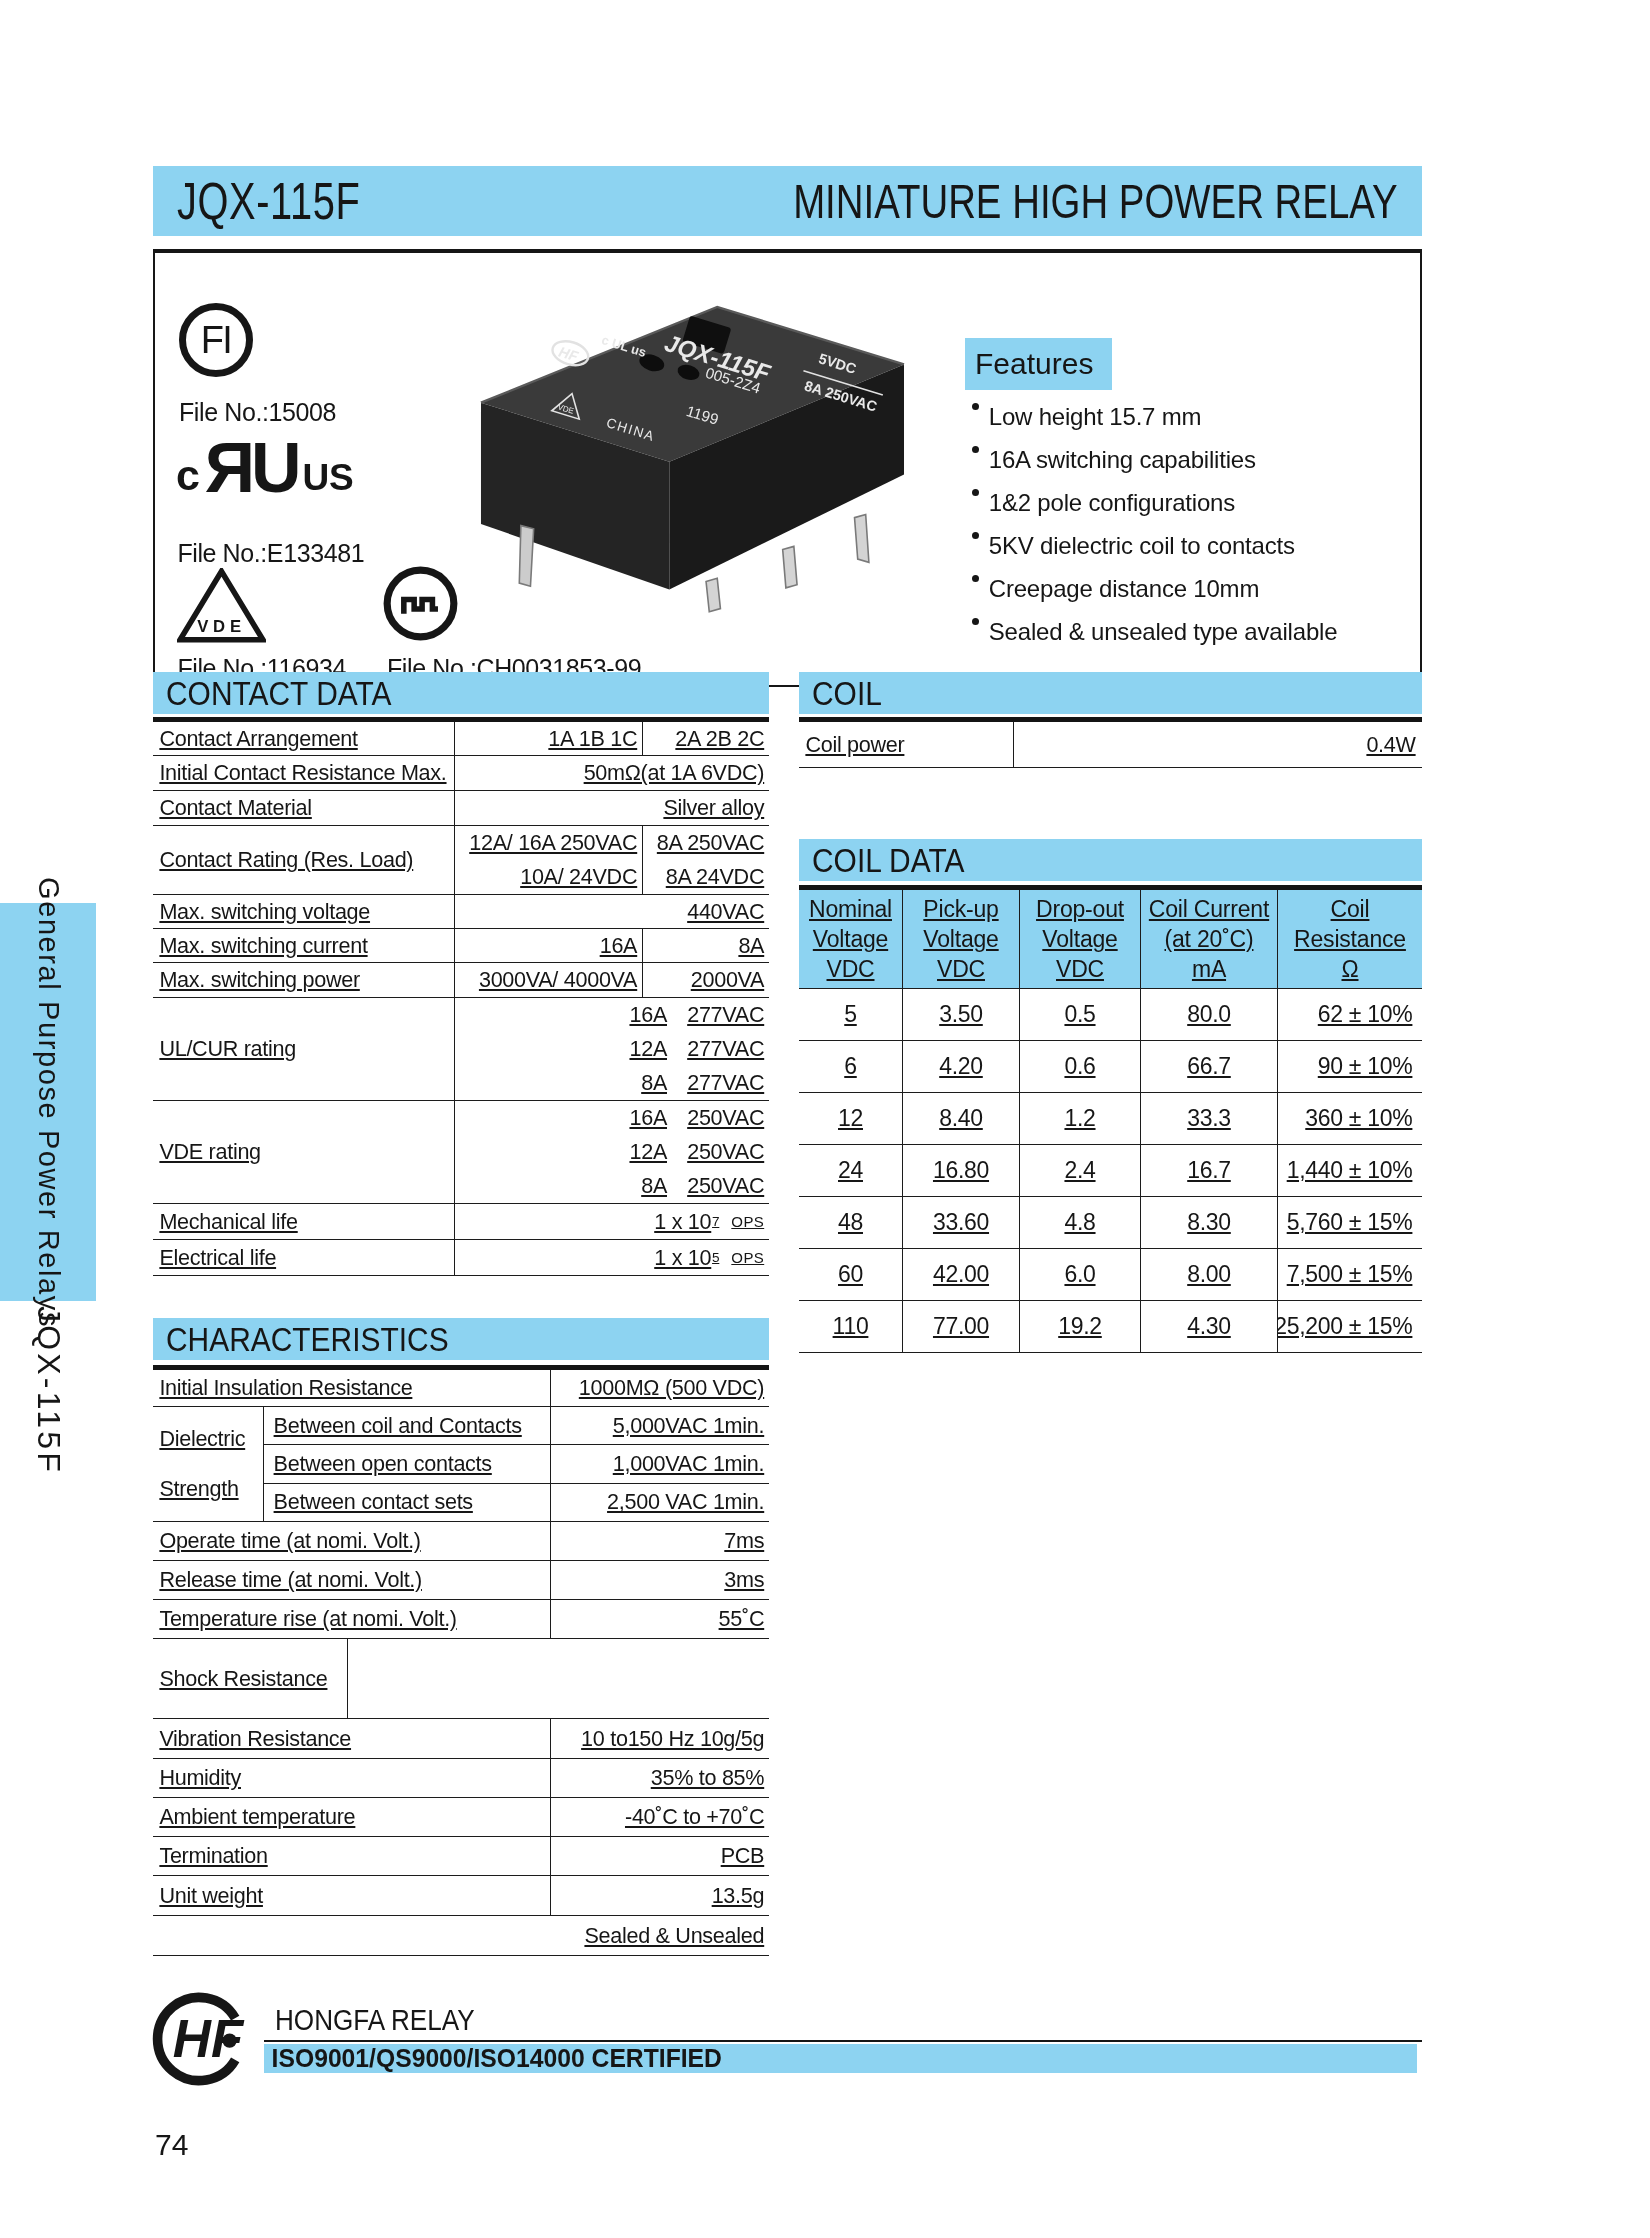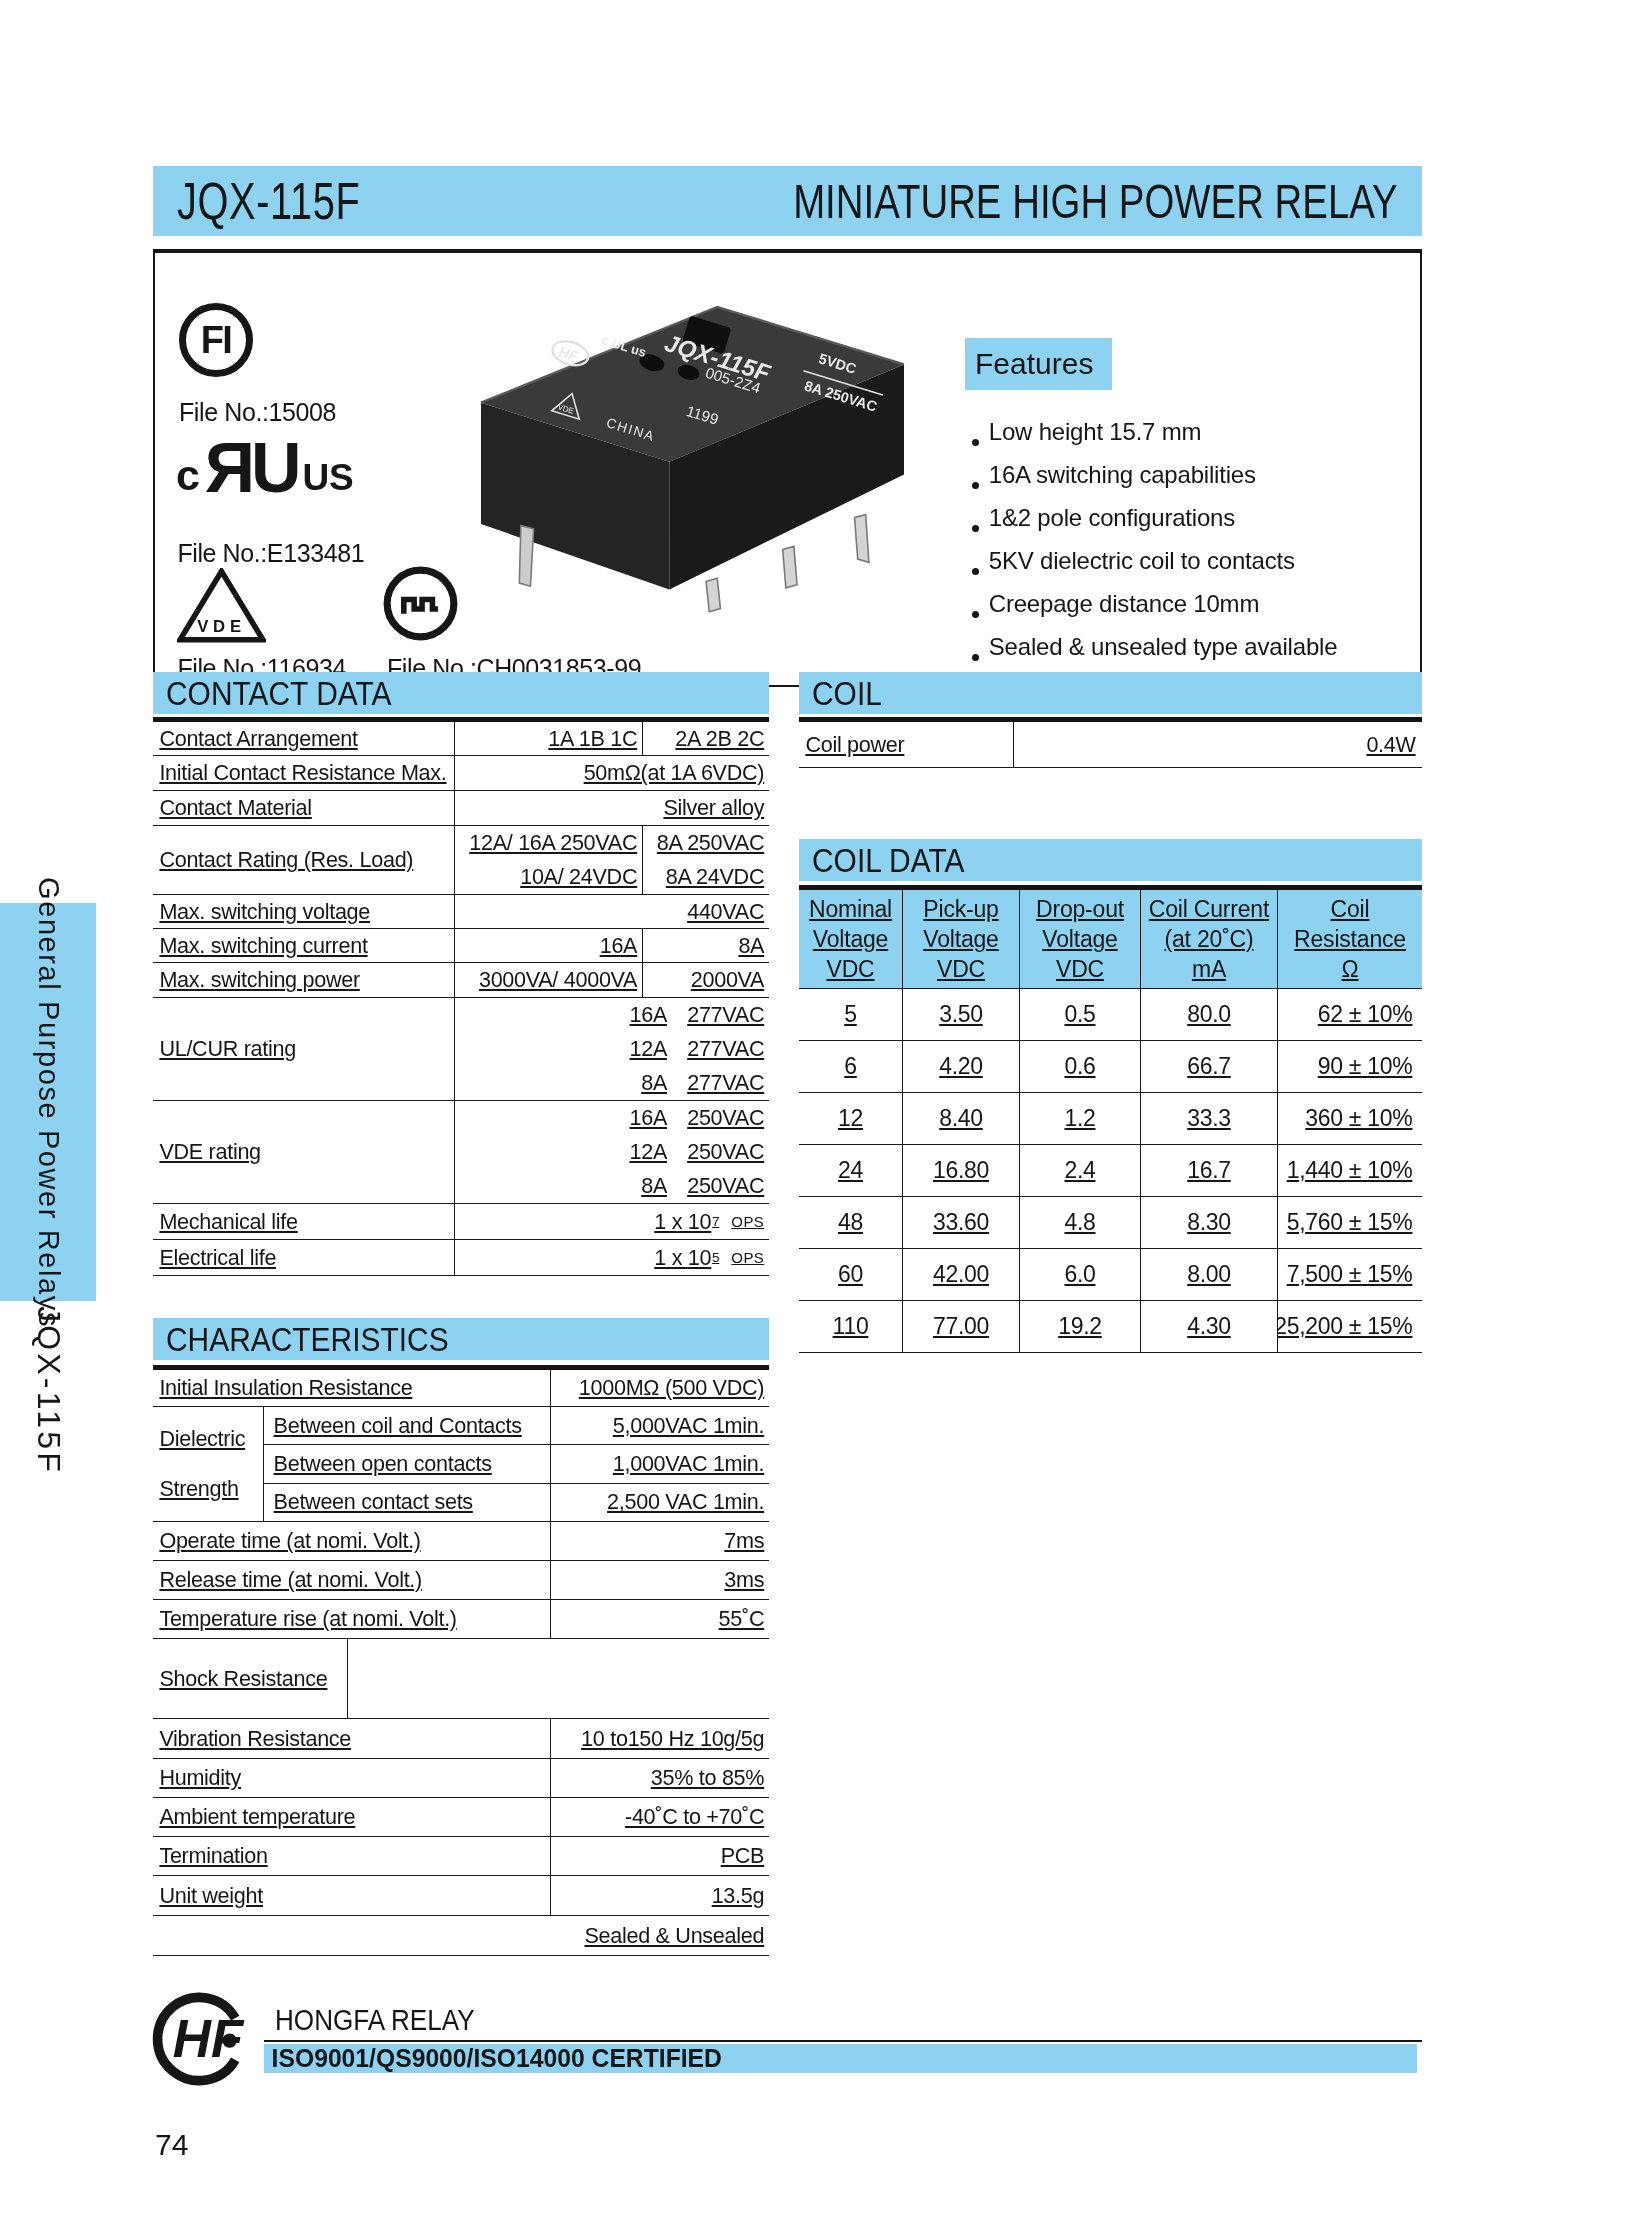--- a/index.html
+++ b/index.html
@@ -11,30 +11,30 @@
   
   .title-bar{left:153px;top:166px;width:1269px;height:70px;display:flex;
              align-items:center;justify-content:space-between;padding:0 24px;}
   .title-model{font-size:51px;letter-spacing:0.8px;transform:scaleX(.78);transform-origin:left center;white-space:nowrap;}
   .title-name{font-size:48px;letter-spacing:0px;transform:scaleX(.8);transform-origin:right center;white-space:nowrap;}
 
   
   .product-box{left:153px;top:249px;width:1269px;height:438px;background:#fff;
                border:2.4px solid #161616;border-top-width:4px;}
   .fi-circle{left:24px;top:50px;width:74px;height:74px;border:7.2px solid #161616;border-radius:50%;
-             display:flex;align-items:center;justify-content:center;font-size:38px;font-weight:bold;letter-spacing:-1.6px;}
+             display:flex;align-items:center;justify-content:center;font-size:38px;font-weight:normal;letter-spacing:-1.6px;}
   .file-no{font-size:25px;letter-spacing:-0.4px;white-space:nowrap;}
   .cul{left:21px;top:190px;display:flex;align-items:flex-end;}
   .cul-c{font-size:43px;font-weight:bold;line-height:.85;}
   .cul-mono{font-size:70px;font-weight:bold;line-height:.72;letter-spacing:-4px;margin:0 4.8px;}
   .cul-us{font-size:37px;font-weight:bold;line-height:.85;}
   .feat-label{left:810px;top:85px;width:147px;height:52px;display:flex;align-items:center;
               padding-left:10px;font-size:30px;}
   .feat-list{left:817px;top:150px;width:431px;}
-  .feat-item{display:flex;align-items:flex-end;height:43px;font-size:24px;letter-spacing:-0.2px;white-space:nowrap;}
+  .feat-item{display:flex;align-items:flex-start;height:43px;font-size:24px;letter-spacing:-0.2px;white-space:nowrap;}
   .feat-dot{width:7.2px;height:7.2px;border-radius:50%;background:#161616;margin-right:9.6px;flex:none;}
   .relay-svg{left:294px;top:14.4px;width:479px;height:348px;}
 
   
   .sec-bar{height:42px;display:flex;align-items:center;padding-left:13px;}
   .sec-title{font-size:34px;transform:scaleX(.88);transform-origin:left center;white-space:nowrap;}
   .tbl{border-top:5.6px solid #141414;font-size:21.6px;letter-spacing:-0.3px;text-decoration:underline;}
   .row{display:flex;border-bottom:1.6px solid #1c1c1c;box-sizing:border-box;}
   .cell{box-sizing:border-box;display:flex;align-items:center;overflow:hidden;white-space:nowrap;}
   .bR{border-right:1.6px solid #1c1c1c;}

